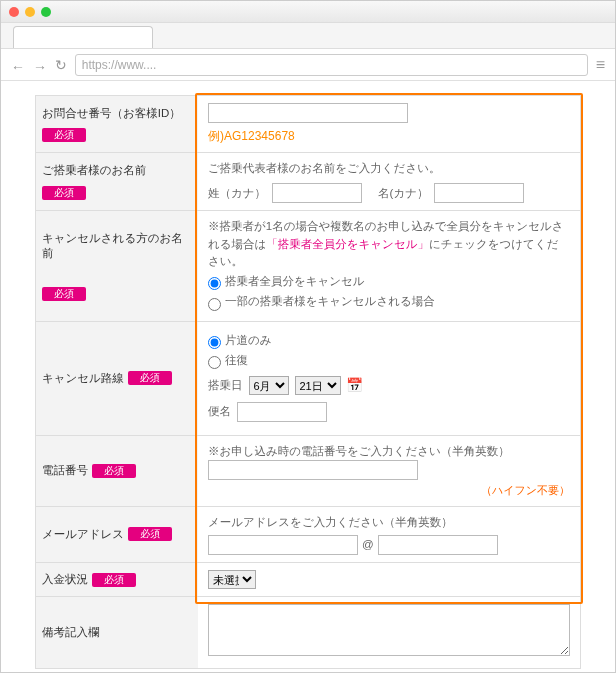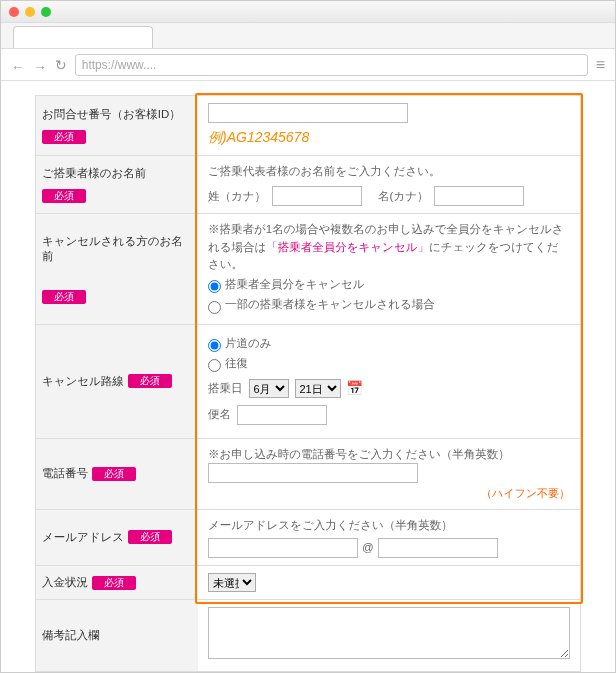--- a/index.html
+++ b/index.html
@@ -16,21 +16,21 @@
   .menu-icon { color:#999; font-size:16px; }
   .content { flex:1; padding:14px 34px 10px 34px; overflow:hidden; }
   .formwrap { position:relative; border-top:1px solid #ddd;}
   .highlight-box { position:absolute; top:-3px; left:160px; width:388px; height:511px; border:2px solid #ff7b00; pointer-events:none; border-radius:2px;}
   .row { display:flex; border:1px solid #ddd; border-top:none; }
   .labelcell { width:162px; background:#f3f3f3; padding:8px 6px; display:flex; align-items:center; gap:4px; line-height:1.3; flex-wrap:wrap;}
   .labelcell .txt { font-size:11.5px; }
   .req { background:#e4007f; color:#fff; font-size:10px; padding:1px 12px; border-radius:2px; line-height:1.2;}
   .valcell { flex:1; background:#fff; padding:7px 10px; font-size:11.5px; line-height:1.5; color:#666;}
   .valcell input[type=text]{ border:1px solid #bbb; height:20px; padding:0 4px; font-size:11px;}
-  .example { color:#ff8c00; font-size:14px; margin-top:4px;font-style:italic;}
+  .example { color:#ff8c00; font-size:12px; margin-top:4px;}
   .subinputs { display:flex; align-items:center; gap:6px; margin-top:6px;}
   .subinputs input{ width:90px;}
   .emph { color:#e4007f; }
   .radio-line { display:flex; align-items:flex-end; gap:4px; margin:3px 0;}
   .radio-line input{margin:0;}
   .flight-sub { display:flex; align-items:center; gap:6px; margin:6px 0;}
   .flight-sub select { border:1px solid #aaa; font-size:11px; height:19px;}
   .cal { color:#888; font-size:14px;}
   .note-orange { color:#ff6600; font-size:11px; text-align:right; margin-top:2px;}
   .emailrow input{ width:150px;}

